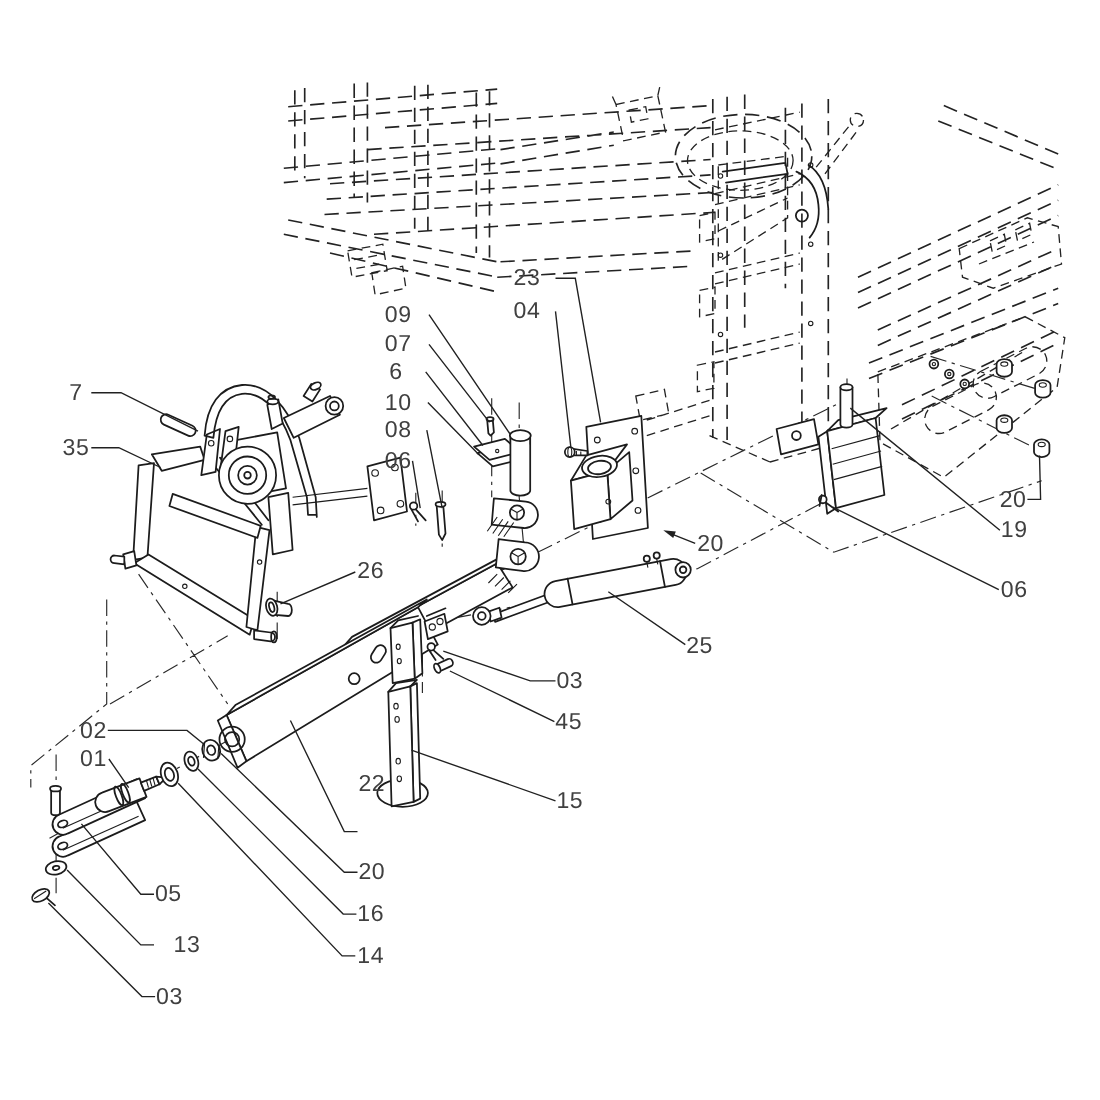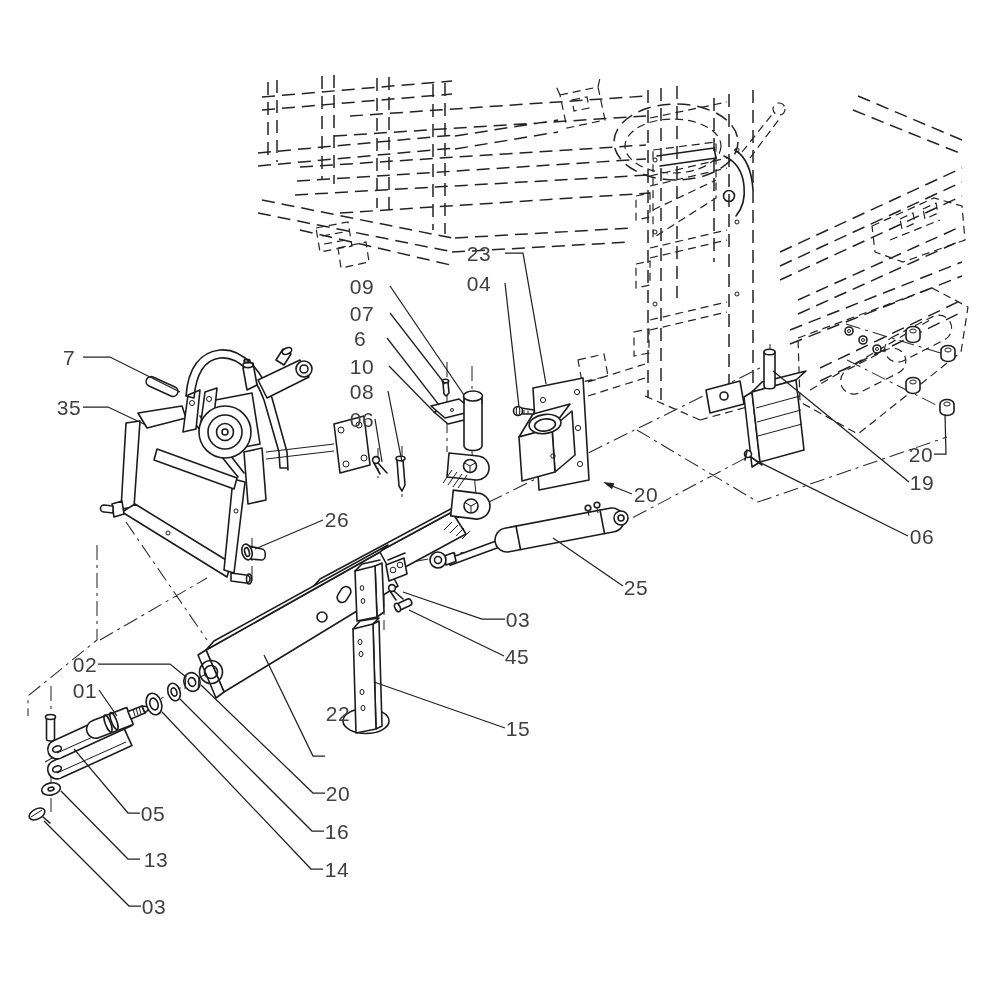--- a/index.html
+++ b/index.html
@@ -358,16 +358,16 @@
   <div class="callout" style="left:517px;top:656px">45</div>
   <div class="callout" style="left:518px;top:728px">15</div>
   <div class="callout" style="left:337px;top:519px">26</div>
   <div class="callout" style="left:338px;top:713px">22</div>
   <div class="callout" style="left:338px;top:793px">20</div>
   <div class="callout" style="left:337px;top:831px">16</div>
   <div class="callout" style="left:337px;top:869px">14</div>
   <div class="callout" style="left:85px;top:664px">02</div>
   <div class="callout" style="left:85px;top:690px">01</div>
   <div class="callout" style="left:153px;top:813px">05</div>
-  <div class="callout" style="left:156px;top:859px">13</div>
+  <div class="callout" style="left:170px;top:859px">13</div>
   <div class="callout" style="left:154px;top:906px">03</div>
 
 </div>
 
 </body></html>

